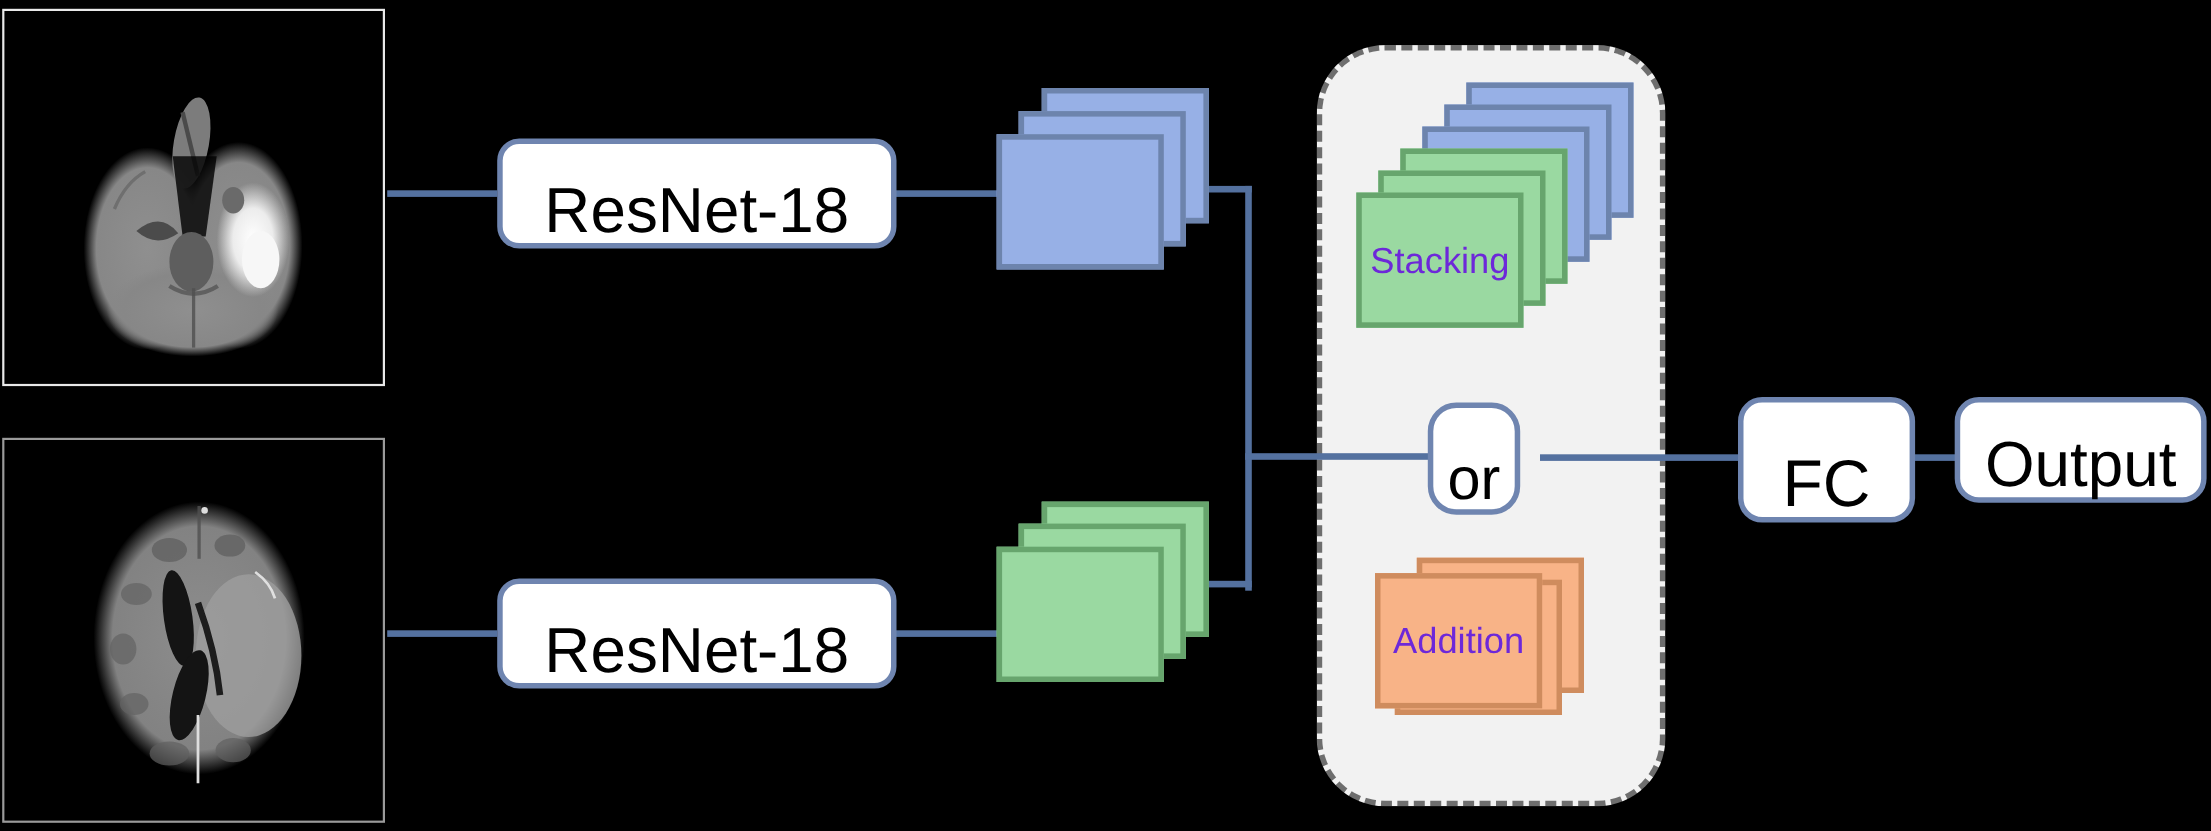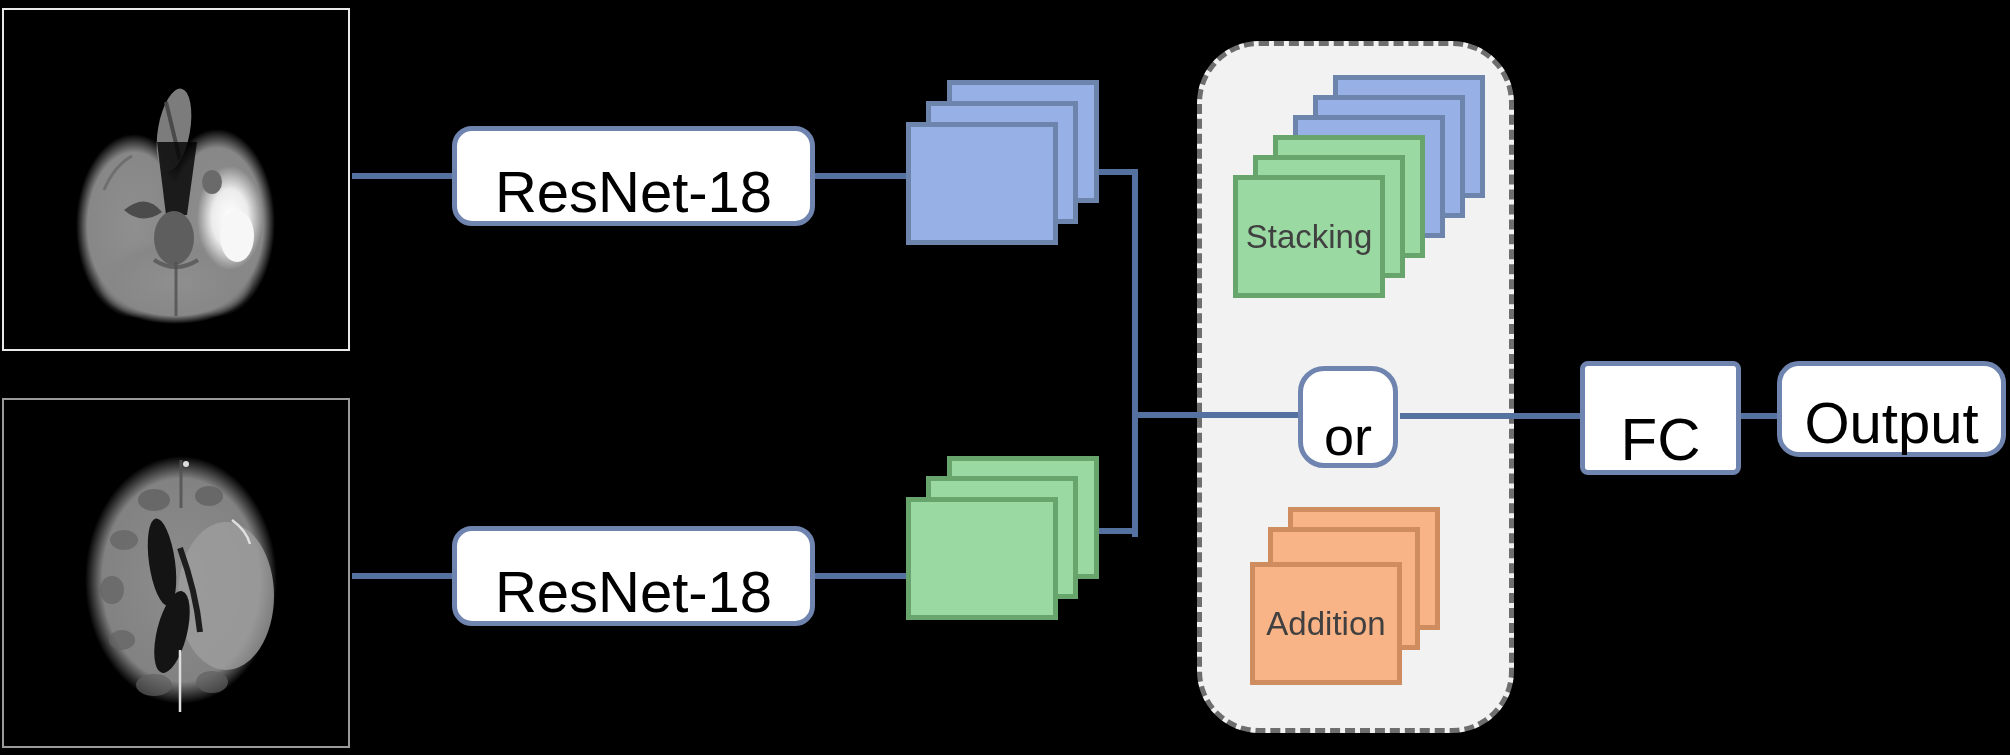--- a/index.html
+++ b/index.html
@@ -27,34 +27,34 @@
   .l10 { left:1740px; top:413px; width:40px;  height:6px; }
 
   
   .box {
     position:absolute; background:#fff; border:5px solid #6f85b0; border-radius:20px;
     box-sizing:border-box; display:flex; align-items:flex-end; justify-content:center;
     color:#000; line-height:1;
   }
   .resnet1 { left:452px;  top:126px; width:363px; height:100px; font-size:58px; }
   .resnet2 { left:452px;  top:526px; width:363px; height:100px; font-size:58px; }
-  .orbox   { left:1298px; top:366px; width:100px; height:102px; font-size:54px; border-radius:26px; }
-  .fcbox   { left:1580px; top:361px; width:161px; height:114px; font-size:60px; border-radius:8px; }
+  .orbox   { left:1298px; top:366px; width:84px; height:102px; font-size:54px; border-radius:26px; }
+  .fcbox   { left:1580px; top:361px; width:161px; height:114px; font-size:60px; border-radius:22px; }
   .outbox  { left:1777px; top:361px; width:229px; height:96px; font-size:58px; border-radius:22px; }
 
   
   .fusion {
     position:absolute; left:1197px; top:41px; width:317px; height:692px;
     background:#f2f2f2; border:5px dashed #6e6e6e; border-radius:62px; box-sizing:border-box;
   }
 
   
   .sq {
     position:absolute; width:152px; height:123px; border:5px solid; box-sizing:border-box;
-    display:flex; align-items:center; justify-content:center; font-size:33px; color:#404040;
+    display:flex; align-items:center; justify-content:center; font-size:33px; color:#6d28d9;
   }
   .sq.blue   { background:#97b0e6; border-color:#6d84ad; }
   .sq.green  { background:#9ad9a1; border-color:#67a56d; }
   .sq.orange { background:#f8b387; border-color:#cf8c5e; }
 </style>
 </head>
 <body>
 
 <div class="stage">
 
@@ -142,21 +142,21 @@
   <div class="sq blue" style="left:1313px; top:95px;"></div>
   <div class="sq blue" style="left:1293px; top:115px;"></div>
   <div class="sq green" style="left:1273px; top:135px;"></div>
   <div class="sq green" style="left:1253px; top:155px;"></div>
   <div class="sq green" style="left:1233px; top:175px;">
     <span>Stacking</span>
   </div>
 
   <div class="sq orange" style="left:1288px; top:507px;"></div>
   <div class="sq orange" style="left:1268px; top:527px;"></div>
-  <div class="sq orange" style="left:1250px; top:562px;">
+  <div class="sq orange" style="left:1250px; top:521px;">
     <span>Addition</span>
   </div>
 
   <div class="box resnet1">
     <span>ResNet-18</span>
   </div>
   <div class="box resnet2">
     <span>ResNet-18</span>
   </div>
   <div class="box orbox">

